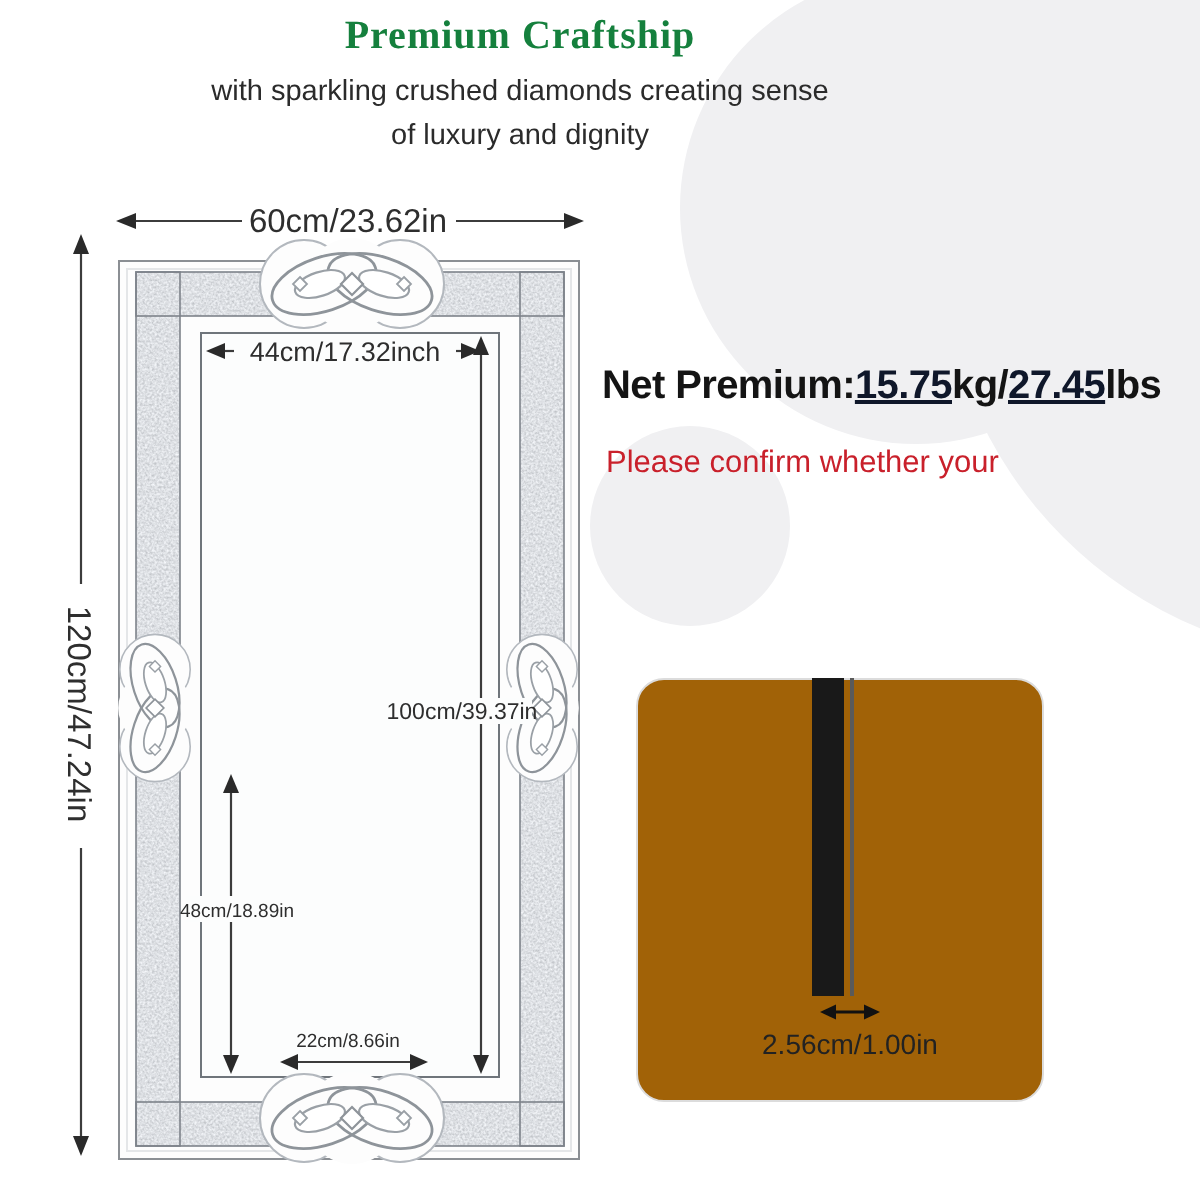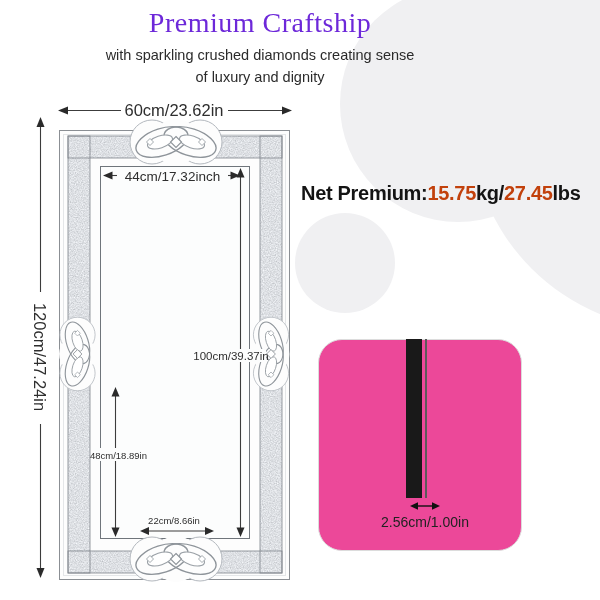--- a/index.html
+++ b/index.html
@@ -7,45 +7,45 @@
     width:600px; height:600px; position:relative; overflow:hidden;
     background:#ffffff; font-family:"Liberation Sans", sans-serif;
   }
   .bg-circle { position:absolute; border-radius:50%; background:#f0f0f2; z-index:0; }
   #circle-big   { left:470px; top:-90px; width:420px; height:420px; }
   #circle-mid   { left:340px; top:-14px; width:236px; height:236px; }
   #circle-small { left:295px; top:213px; width:100px; height:100px; }
 
   .header { position:absolute; left:0; top:7px; width:520px; text-align:center; z-index:2; }
   .title {
-    font-family:"Liberation Serif", serif; font-size:28px; font-weight:400;
-    color:#6d28d9; margin:0; letter-spacing:.5px;
+    font-family:"Liberation Serif", serif; font-size:20px; font-weight:700;
+    color:#15803d; margin:0; letter-spacing:.5px;
   }
   .subtitle {
     font-family:Liberation Sans, sans-serif; font-size:14.5px; color:#2b2b2b;
     line-height:21.5px; margin-top:6px;
   }
 
   svg.diagram { position:absolute; left:0; top:0; z-index:1; }
   svg text { font-family:"Liberation Sans", sans-serif; fill:#2e2e2e; }
 
   .weight {
     position:absolute; left:301px; top:182px; z-index:2; white-space:nowrap;
     font-size:20px; font-weight:700; letter-spacing:-.3px; color:#141414;
   }
-  .weight .red { color:#c2410c; }
+  .weight .red { color:#0f172a;text-decoration:underline; }
 
   .warning {
     position:absolute; left:303px; top:222px; z-index:2;
     font-size:15.5px; line-height:20.5px; color:#c9202b;
   }
 
   .thickness-card {
     position:absolute; left:318px; top:339px; width:202px; height:210px;
-    background:#ec4899; border:1px solid #dcdcdc; border-radius:24px; z-index:1;
+    background:#a16207; border:1px solid #dcdcdc; border-radius:14px; z-index:1;
   }
   .thickness-bar  { position:absolute; left:87px;  top:-1px; width:16px; height:159px; background:#191919; }
   .thickness-edge { position:absolute; left:106px; top:-1px; width:2px;  height:159px; background:#5a5a5a; }
   .thickness-arrow { position:absolute; left:91px; top:161px; }
   .thickness-label {
     position:absolute; left:5px; top:174px; width:202px; text-align:center;
     font-size:14px; color:#222;
   }
 </style>
 </head>
@@ -143,20 +143,21 @@
   <text x="231" y="359.5" text-anchor="middle" font-size="11.5">100cm/39.37in</text>
   <text x="118.5" y="458.5" text-anchor="middle" font-size="9.5">48cm/18.89in</text>
   <text x="174" y="523.5" text-anchor="middle" font-size="9.5">22cm/8.66in</text>
 </svg>
 
 <div class="weight">
   <span>Net Premium:</span><span class="red">15.75</span><span>kg/</span><span class="red">27.45</span><span>lbs</span>
 </div>
 
 <div class="warning">
+  <div>Please confirm whether your</div>
 </div>
 
 <div class="thickness-card">
   <div class="thickness-bar"></div>
   <div class="thickness-edge"></div>
   <svg class="thickness-arrow" width="30" height="10">
     <line x1="5" y1="5" x2="25" y2="5" stroke="#111" stroke-width="1.4"></line>
     <path d="M0,5 l8,-3.8 v7.6 z" fill="#111"></path>
     <path d="M30,5 l-8,-3.8 v7.6 z" fill="#111"></path>
   </svg>

